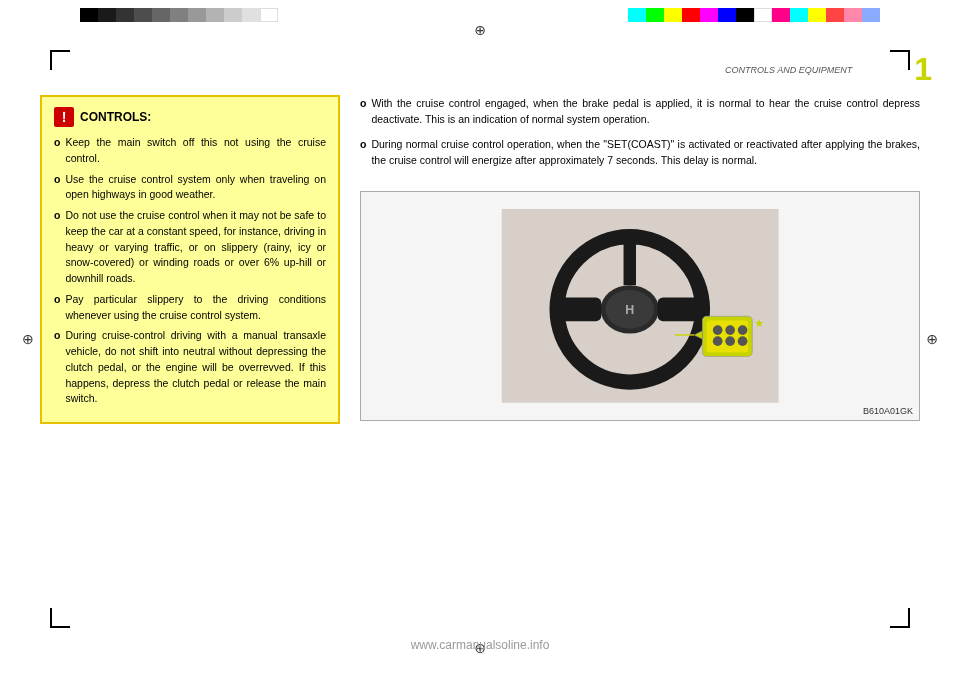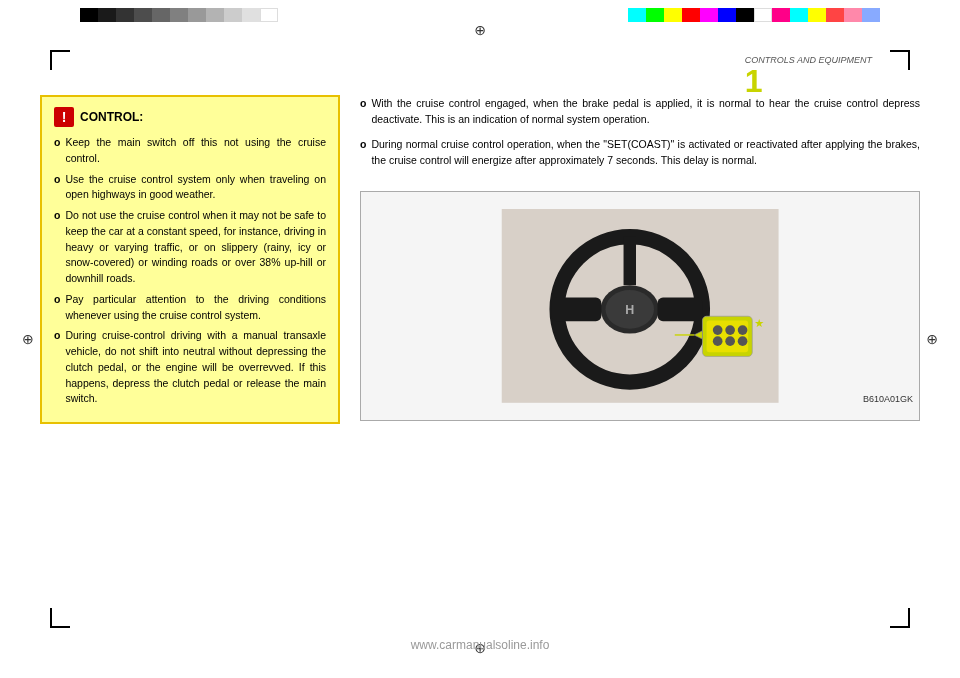--- a/index.html
+++ b/index.html
@@ -115,21 +115,21 @@
       background: #f5f5f5;
       display: flex;
       align-items: center;
       justify-content: center;
       height: 230px;
       position: relative;
       overflow: hidden;
     }
     .image-label {
       position: absolute;
-      bottom: 16px;
+      bottom: 4px;
       right: 6px;
       font-size: 9px;
       color: #333;
     }
 
     
     .steering-svg {
       width: 85%;
       height: 85%;
     }
@@ -188,22 +188,22 @@
       transform: translateX(-50%);
       font-size: 14px;
       color: #333;
     }
 
     .top-right-section {
       position: absolute;
       top: 55px;
       right: 28px;
       display: flex;
-      flex-direction: column;
-      align-items: flex-start;
+      flex-direction: row;
+      align-items: center;
       gap: 2px;
     }
     .controls-equipment-label {
       font-size: 9px;
       color: #555;
       font-style: italic;
       margin-right: 60px;
     }
     .title-page-row {
       display: flex;
@@ -301,38 +301,38 @@
   <div class="controls-equipment-label">CONTROLS AND EQUIPMENT</div>
   <div class="chapter-num-big">1</div>
 </div>
 
 <div class="main-content">
 
   <div class="left-column">
     <div class="warning-box">
       <div class="warning-title">
         <div class="exclaim-icon">!</div>
-        <span>CONTROL:</span>
+        <span>CONTROLS:</span>
       </div>
       <div class="warning-items">
         <div class="warning-item">
           <span class="bullet-o">o</span>
           <span>Keep the main switch off this not using the cruise control.</span>
         </div>
         <div class="warning-item">
           <span class="bullet-o">o</span>
           <span>Use the cruise control system only when traveling on open highways in good weather.</span>
         </div>
         <div class="warning-item">
           <span class="bullet-o">o</span>
-          <span>Do not use the cruise control when it may not be safe to keep the car at a constant speed, for instance, driving in heavy or varying traffic, or on slippery (rainy, icy or snow-covered) or winding roads or over 38% up-hill or downhill roads.</span>
-        </div>
-        <div class="warning-item">
-          <span class="bullet-o">o</span>
-          <span>Pay particular attention to the driving conditions whenever using the cruise control system.</span>
+          <span>Do not use the cruise control when it may not be safe to keep the car at a constant speed, for instance, driving in heavy or varying traffic, or on slippery (rainy, icy or snow-covered) or winding roads or over 6% up-hill or downhill roads.</span>
+        </div>
+        <div class="warning-item">
+          <span class="bullet-o">o</span>
+          <span>Pay particular slippery to the driving conditions whenever using the cruise control system.</span>
         </div>
         <div class="warning-item">
           <span class="bullet-o">o</span>
           <span>During cruise-control driving with a manual transaxle vehicle, do not shift into neutral without depressing the clutch pedal, or the engine will be overrevved. If this happens, depress the clutch pedal or release the main switch.</span>
         </div>
       </div>
     </div>
   </div>
 
   <div class="right-column">

